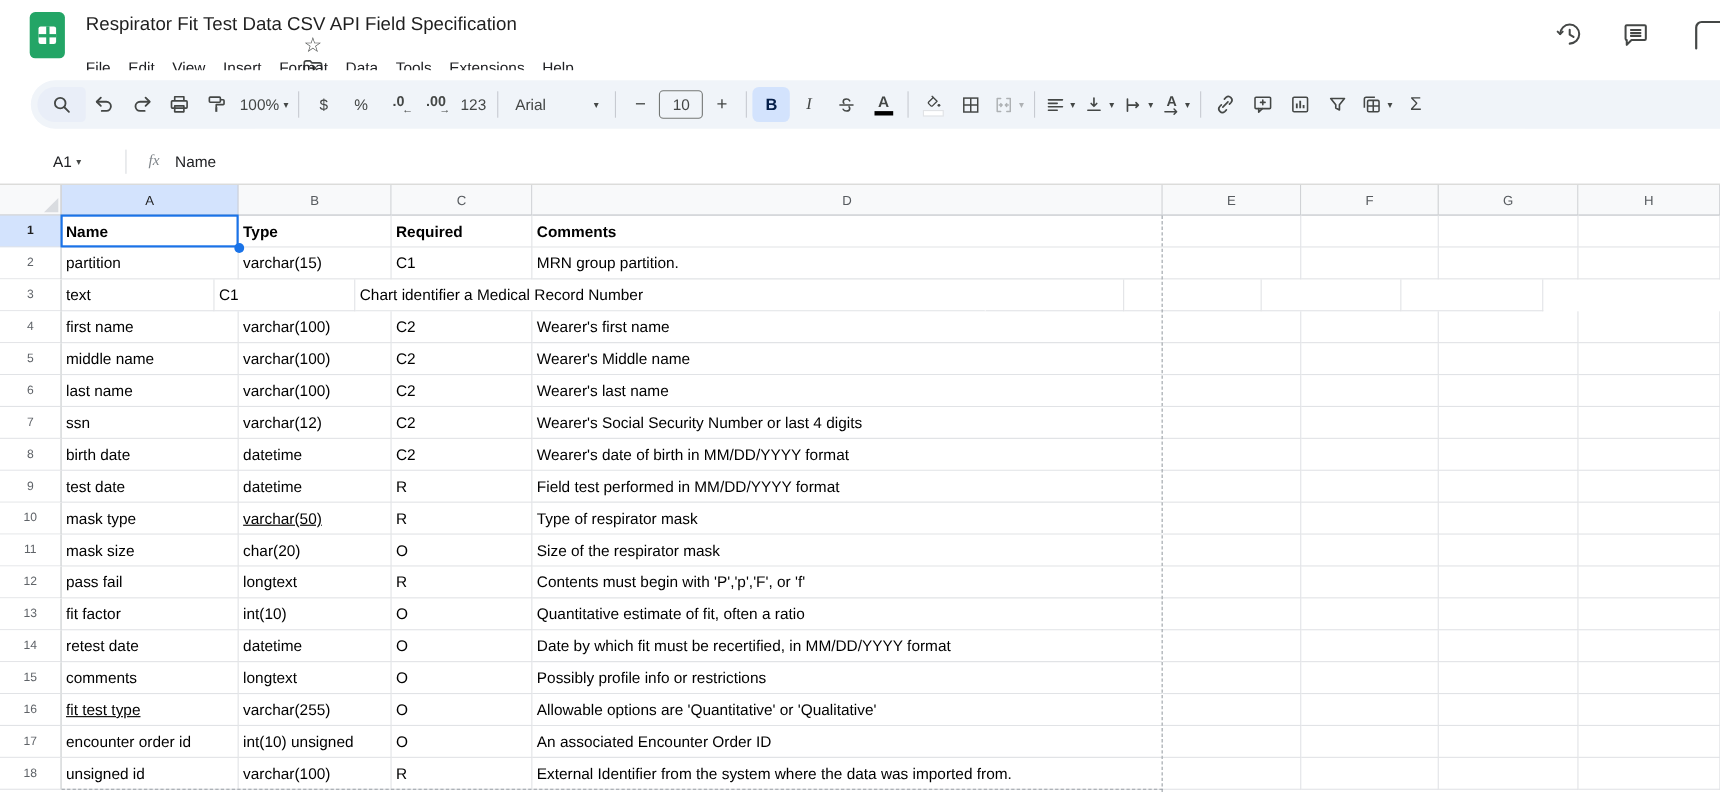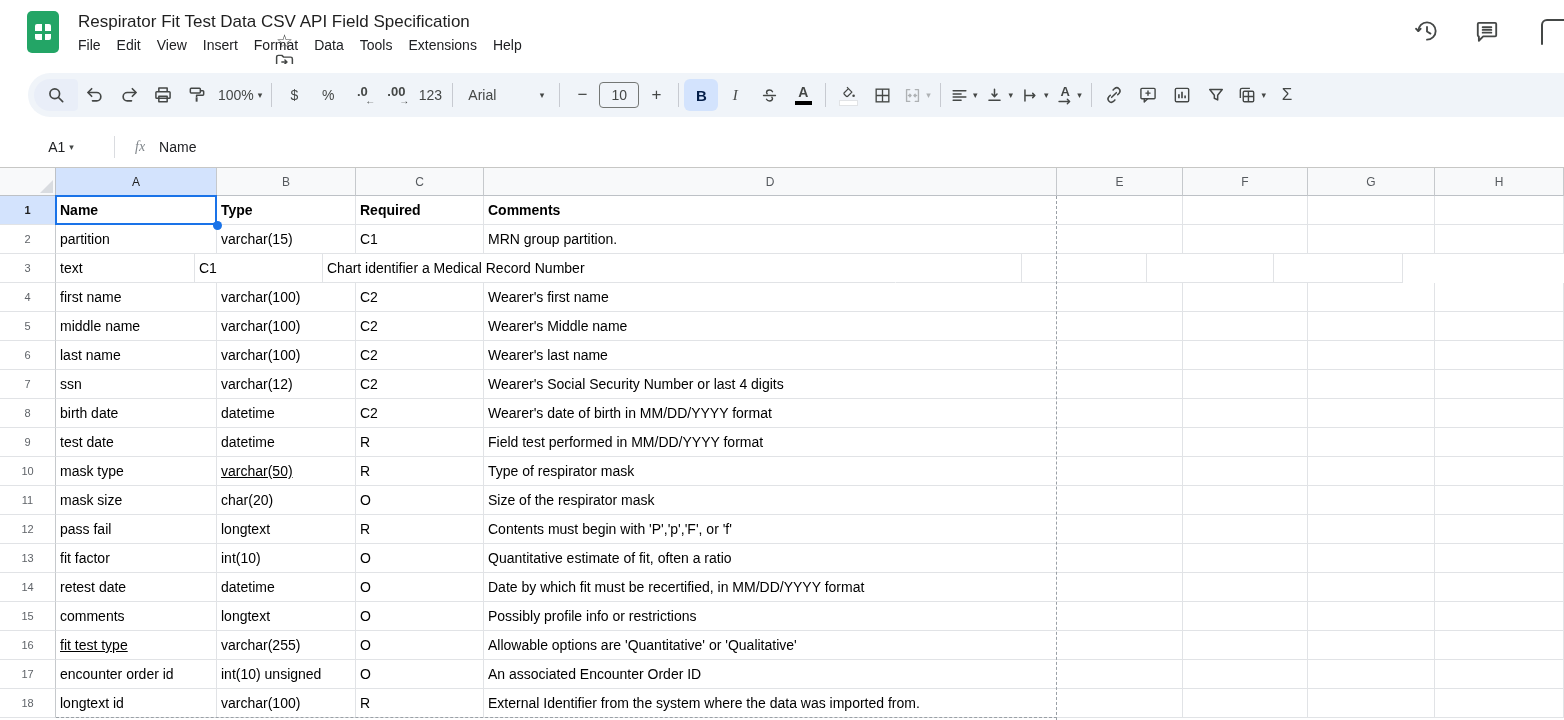--- a/index.html
+++ b/index.html
@@ -11,21 +11,21 @@
   
   #topbar { position:absolute; left:0; top:0; width:1564px; height:64px; background:#fff; overflow:hidden; }
   #logo { position:absolute; left:27px; top:11px; width:32px; height:42px; background:#23a566; border-radius:5px; }
   #logo .lgrid { position:absolute; left:8px; top:13px; width:16px; height:16px; background:#fff; border-radius:2px; }
   #logo .lgrid:before { content:""; position:absolute; left:0; top:6.5px; width:16px; height:3px; background:#23a566; }
   #logo .lgrid:after { content:""; position:absolute; left:6.5px; top:0; width:3px; height:16px; background:#23a566; }
   #title-row { position:absolute; left:78px; top:12px; display:flex; align-items:center;flex-direction:column; }
   #doc-title { font-size:17px; color:#1f1f1f; white-space:nowrap; }
   .title-ic { margin-left:21px; display:flex; align-items:center; }
   #star { font-size:19px; color:#444746; line-height:1; }
-  #menubar { position:absolute; left:70px; top:34px; display:flex;justify-content:center; }
+  #menubar { position:absolute; left:70px; top:50px; display:flex;justify-content:center; }
   .menu-item { font-size:14px; color:#202124; padding:3px 8px; border-radius:4px; cursor:default; }
   #top-right { position:absolute; right:0; top:16px; display:flex; align-items:center; }
   #history-btn { margin-right:34px; }
   #comments-btn { margin-right:40px; }
   #meet-partial { margin-right:-16px; }
 
   
   #toolbar-wrap { position:absolute; left:0; top:64px; width:1564px; height:62px; background:#fff; }
   #toolbar { position:absolute; left:28px; right:-26px; top:9px; height:44px; background:#f0f4f9;
     border-radius:22px; display:flex; align-items:center; padding:0 6px; overflow:hidden; }
@@ -516,21 +516,21 @@
         <div class="gcell" style="width: 139px;">int(10) unsigned</div>
         <div class="gcell" style="width: 128px;">O</div>
         <div class="gcell nrb" style="width: 573px;">An associated Encounter Order ID</div>
         <div class="gcell" style="width: 126px;"></div>
         <div class="gcell" style="width: 125px;"></div>
         <div class="gcell" style="width: 127px;"></div>
         <div class="gcell" style="width: 129px;"></div>
       </div>
       <div class="grow">
         <div class="rnum">18</div>
-        <div class="gcell" style="width: 161px;">longtext id</div>
+        <div class="gcell" style="width: 161px;">unsigned id</div>
         <div class="gcell" style="width: 139px;">varchar(100)</div>
         <div class="gcell" style="width: 128px;">R</div>
         <div class="gcell nrb" style="width: 573px;">External Identifier from the system where the data was imported from.</div>
         <div class="gcell" style="width: 126px;"></div>
         <div class="gcell" style="width: 125px;"></div>
         <div class="gcell" style="width: 127px;"></div>
         <div class="gcell" style="width: 129px;"></div>
       </div>
     </div>
 <div id="sel-rect" style="left: 55px; top: 27px; width: 162px; height: 30px;"></div>

